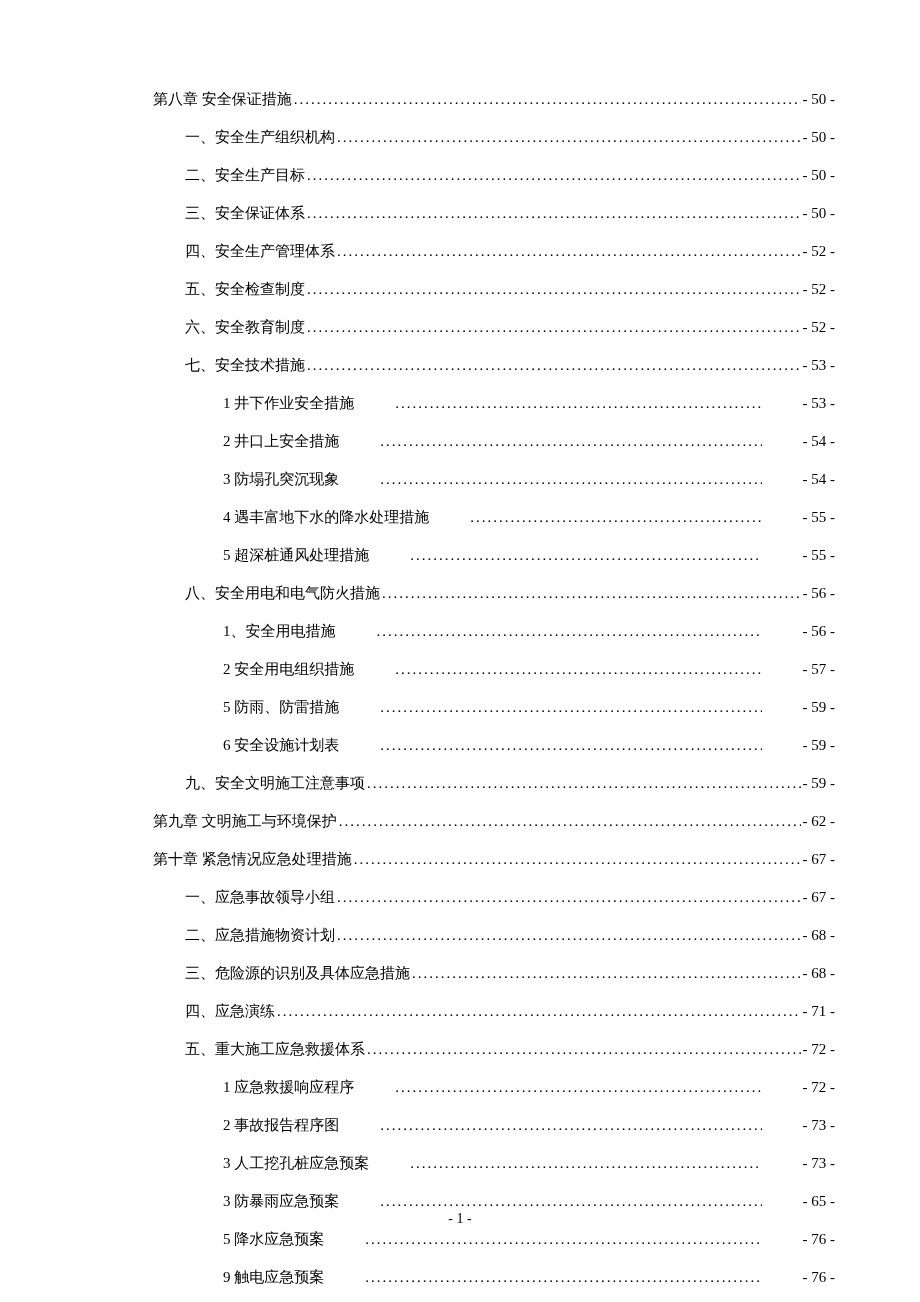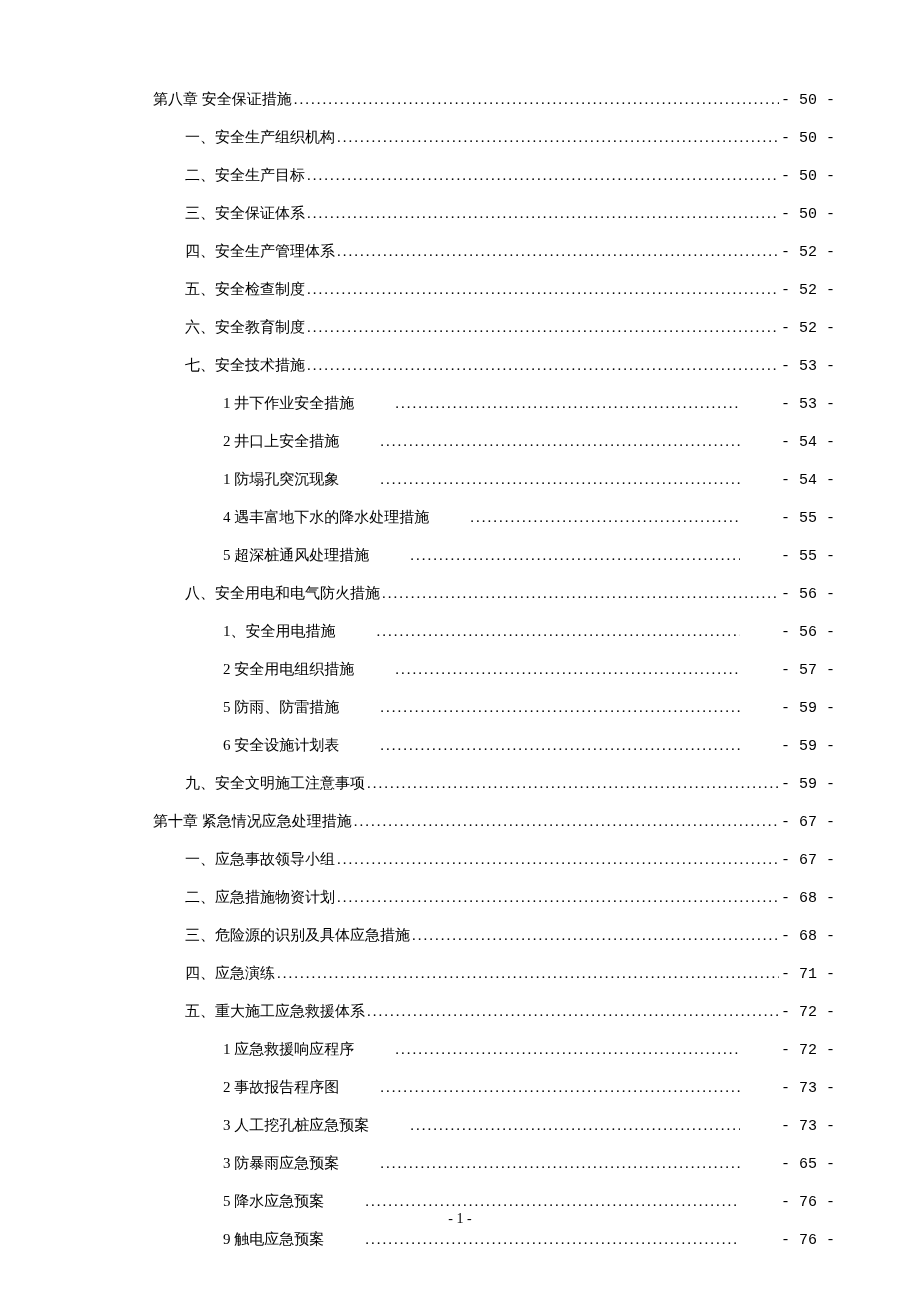--- a/index.html
+++ b/index.html
@@ -26,21 +26,20 @@
       flex: 1;
       overflow: hidden;
       letter-spacing: 2px;
       margin: 0 2px;
     }
     .toc-line .dots::after {
       content: "..................................................................................................................................................................................";
     }
     .toc-line .page {
       flex-shrink: 0;
-      font-family: Liberation Mono, monospace;
     }
     .indent-1 { padding-left: 68px; }
     .indent-2 { padding-left: 100px; }
     .indent-3 { padding-left: 138px; gap: 39px; }
     .footer {
       position: absolute;
       bottom: 75px;
       left: 0;
       right: 0;
       text-align: center;
@@ -95,21 +94,21 @@
       <span class="label">1 井下作业安全措施</span>
       <span class="dots"></span>
       <span class="page">- 53 -</span>
     </div>
     <div class="toc-line indent-3">
       <span class="label">2 井口上安全措施</span>
       <span class="dots"></span>
       <span class="page">- 54 -</span>
     </div>
     <div class="toc-line indent-3">
-      <span class="label">1 防塌孔突沉现象</span>
+      <span class="label">3 防塌孔突沉现象</span>
       <span class="dots"></span>
       <span class="page">- 54 -</span>
     </div>
     <div class="toc-line indent-3">
       <span class="label">4 遇丰富地下水的降水处理措施</span>
       <span class="dots"></span>
       <span class="page">- 55 -</span>
     </div>
     <div class="toc-line indent-3">
       <span class="label">5 超深桩通风处理措施</span>
@@ -138,20 +137,25 @@
     </div>
     <div class="toc-line indent-3">
       <span class="label">6 安全设施计划表</span>
       <span class="dots"></span>
       <span class="page">- 59 -</span>
     </div>
     <div class="toc-line indent-2">
       <span class="label">九、安全文明施工注意事项</span>
       <span class="dots"></span>
       <span class="page">- 59 -</span>
+    </div>
+    <div class="toc-line indent-1">
+      <span class="label">第九章   文明施工与环境保护</span>
+      <span class="dots"></span>
+      <span class="page">- 62 -</span>
     </div>
     <div class="toc-line indent-1">
       <span class="label">第十章   紧急情况应急处理措施</span>
       <span class="dots"></span>
       <span class="page">- 67 -</span>
     </div>
     <div class="toc-line indent-2">
       <span class="label">一、应急事故领导小组</span>
       <span class="dots"></span>
       <span class="page">- 67 -</span>

